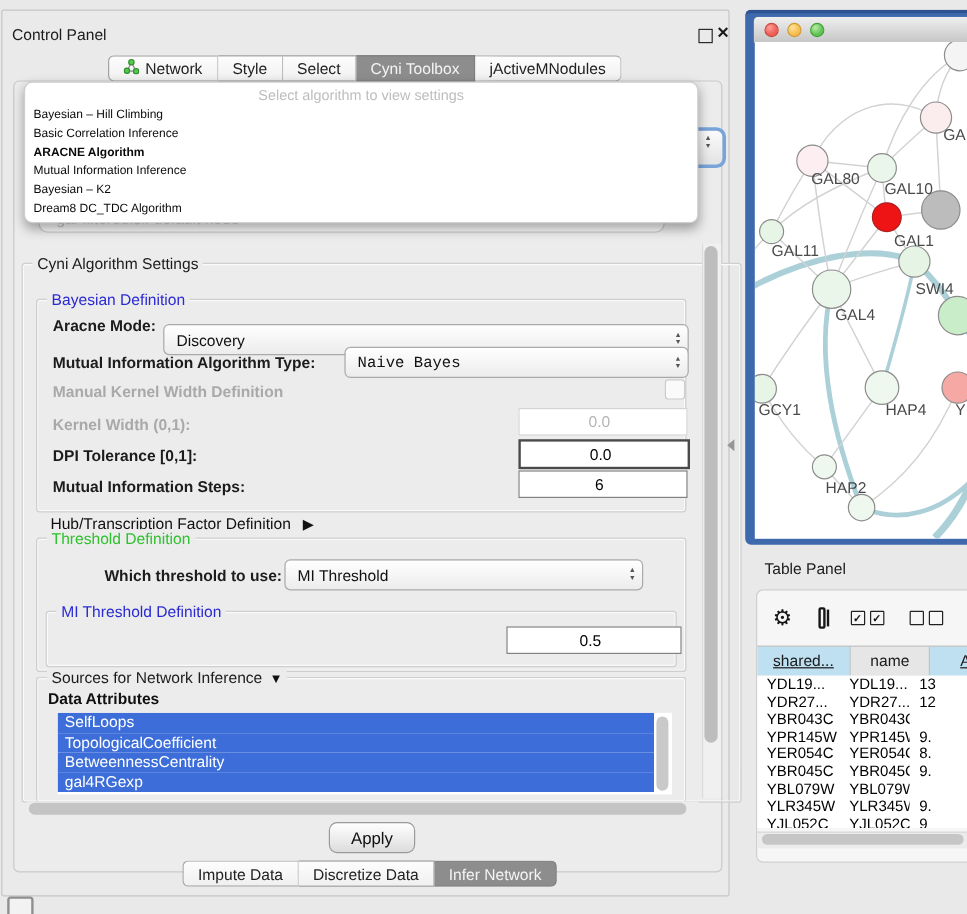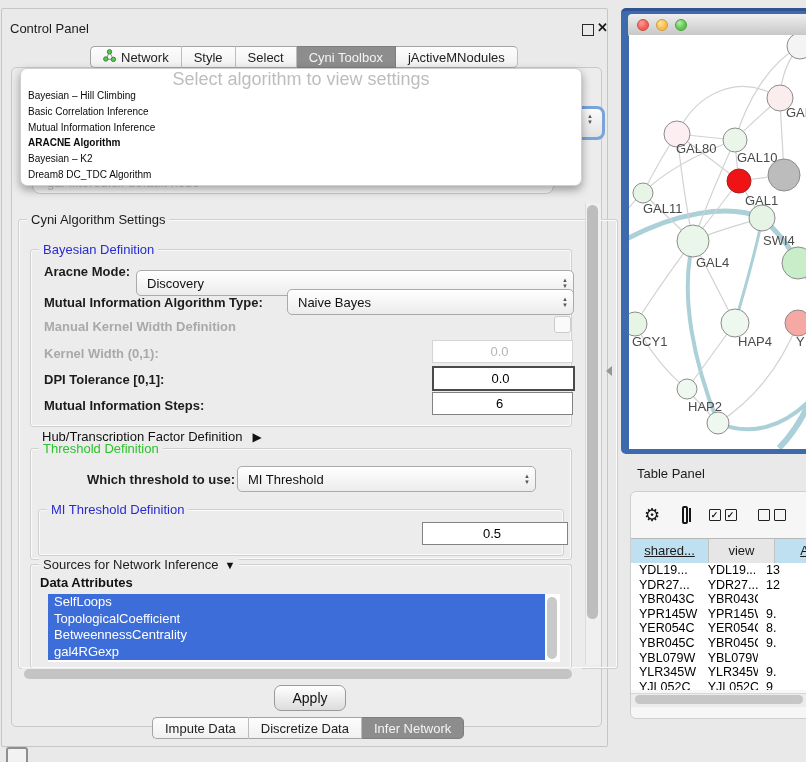--- a/index.html
+++ b/index.html
@@ -29,21 +29,21 @@
   .tab.active{background:#8d8d8d;color:#f4f4f4;border-color:#7e7e7e;}
 
   
   #cyni-panel{left:9px;top:58px;width:589px;height:658px;background:#ececec;
     border:1px solid #c9c9c9;border-radius:5px;}
 
   
   #algo-popup{left:18px;top:59px;width:560px;height:114px;background:#ffffff;
     border:1px solid #cfcfcf;border-radius:7px;box-shadow:0 4px 10px rgba(0,0,0,.35);
     z-index:40;padding-top:2px;overflow:hidden;}
-  #algo-placeholder{height:17px;line-height:17px;text-align:center;color:#bdbdbd;font-size:18px;}
+  #algo-placeholder{height:17px;line-height:17px;text-align:center;color:#bdbdbd;font-size:12px;}
   .algo-item{height:15.8px;line-height:15.8px;padding-left:7px;font-size:10px;color:#0a0a0a;}
   .algo-item.bold{font-weight:bold;}
 
   
   #ghost-combo{left:548px;top:97px;width:49px;height:28px;border-radius:8px;
     border:3px solid #79a4da;background:linear-gradient(#fbfbfb,#e3e3e3);z-index:4;}
   #faded-combo{left:30px;top:152px;width:522px;height:33px;border:1px solid #cdcdcd;border-radius:8px;
     background:#fcfcfc;z-index:3;color:#c6c6c6;padding:13px 0 0 14px;font-size:13px;box-sizing:border-box;}
 
   
@@ -180,22 +180,22 @@
   </div>
   <div class="abs" id="faded-combo">
     <span>gal-filtered.sif default node</span>
   </div>
 
   <div class="abs" id="algo-popup">
     <div id="algo-placeholder">Select algorithm to view settings</div>
     <div id="algo-list">
         <div class="algo-item">Bayesian – Hill Climbing</div>
         <div class="algo-item">Basic Correlation Inference</div>
+        <div class="algo-item bold">ARACNE Algorithm</div>
         <div class="algo-item">Mutual Information Inference</div>
-        <div class="algo-item bold">ARACNE Algorithm</div>
         <div class="algo-item">Bayesian – K2</div>
         <div class="algo-item">Dream8 DC_TDC Algorithm</div>
       </div>
   </div>
 
   <div class="gbox" id="gb-settings">
     <span class="legend">Cyni Algorithm Settings</span>
   </div>
 
   <div class="gbox" id="gb-algo">
@@ -205,21 +205,21 @@
   <div class="flabel abs" style="left:42px;top:255px;">Aracne Mode:</div>
   <div class="combo abs" style="left:134px;top:261px;width:436px;">
     <span class="val">Discovery</span>
     <span class="stepper">
         <span>▲</span>
         <span>▼</span>
       </span>
   </div>
 
   <div class="flabel abs" style="left:42px;top:286px;">Mutual Information Algorithm Type:</div>
-  <div class="combo abs" style="left:285px;top:280px;width:285px;">
+  <div class="combo abs" style="left:285px;top:280px;width:285px;font-family:Liberation Mono, monospace;">
     <span class="val">Naive Bayes</span>
     <span class="stepper">
         <span>▲</span>
         <span>▼</span>
       </span>
   </div>
 
   <div class="flabel dis abs" style="left:42px;top:310px;">Manual Kernel Width Definition</div>
   <div class="abs" id="manual-checkbox"></div>
 
@@ -371,21 +371,21 @@
         <span class="cb">✓</span>
       </span>
     <span class="cbpair">
         <span class="cb"></span>
         <span class="cb"></span>
       </span>
     <span id="doc-icon"></span>
   </div>
   <div id="tbl-head">
       <div class="th c0 hl">shared...</div>
-      <div class="th c1">view</div>
+      <div class="th c1">name</div>
       <div class="th c2 hl">A</div>
     </div>
   <div id="tbl-rows">
       <div class="tr">
         <div class="td c0">YDL19...</div>
         <div class="td c1">YDL19...</div>
         <div class="td c2">13</div>
       </div>
       <div class="tr">
         <div class="td c0">YDR27...</div>

